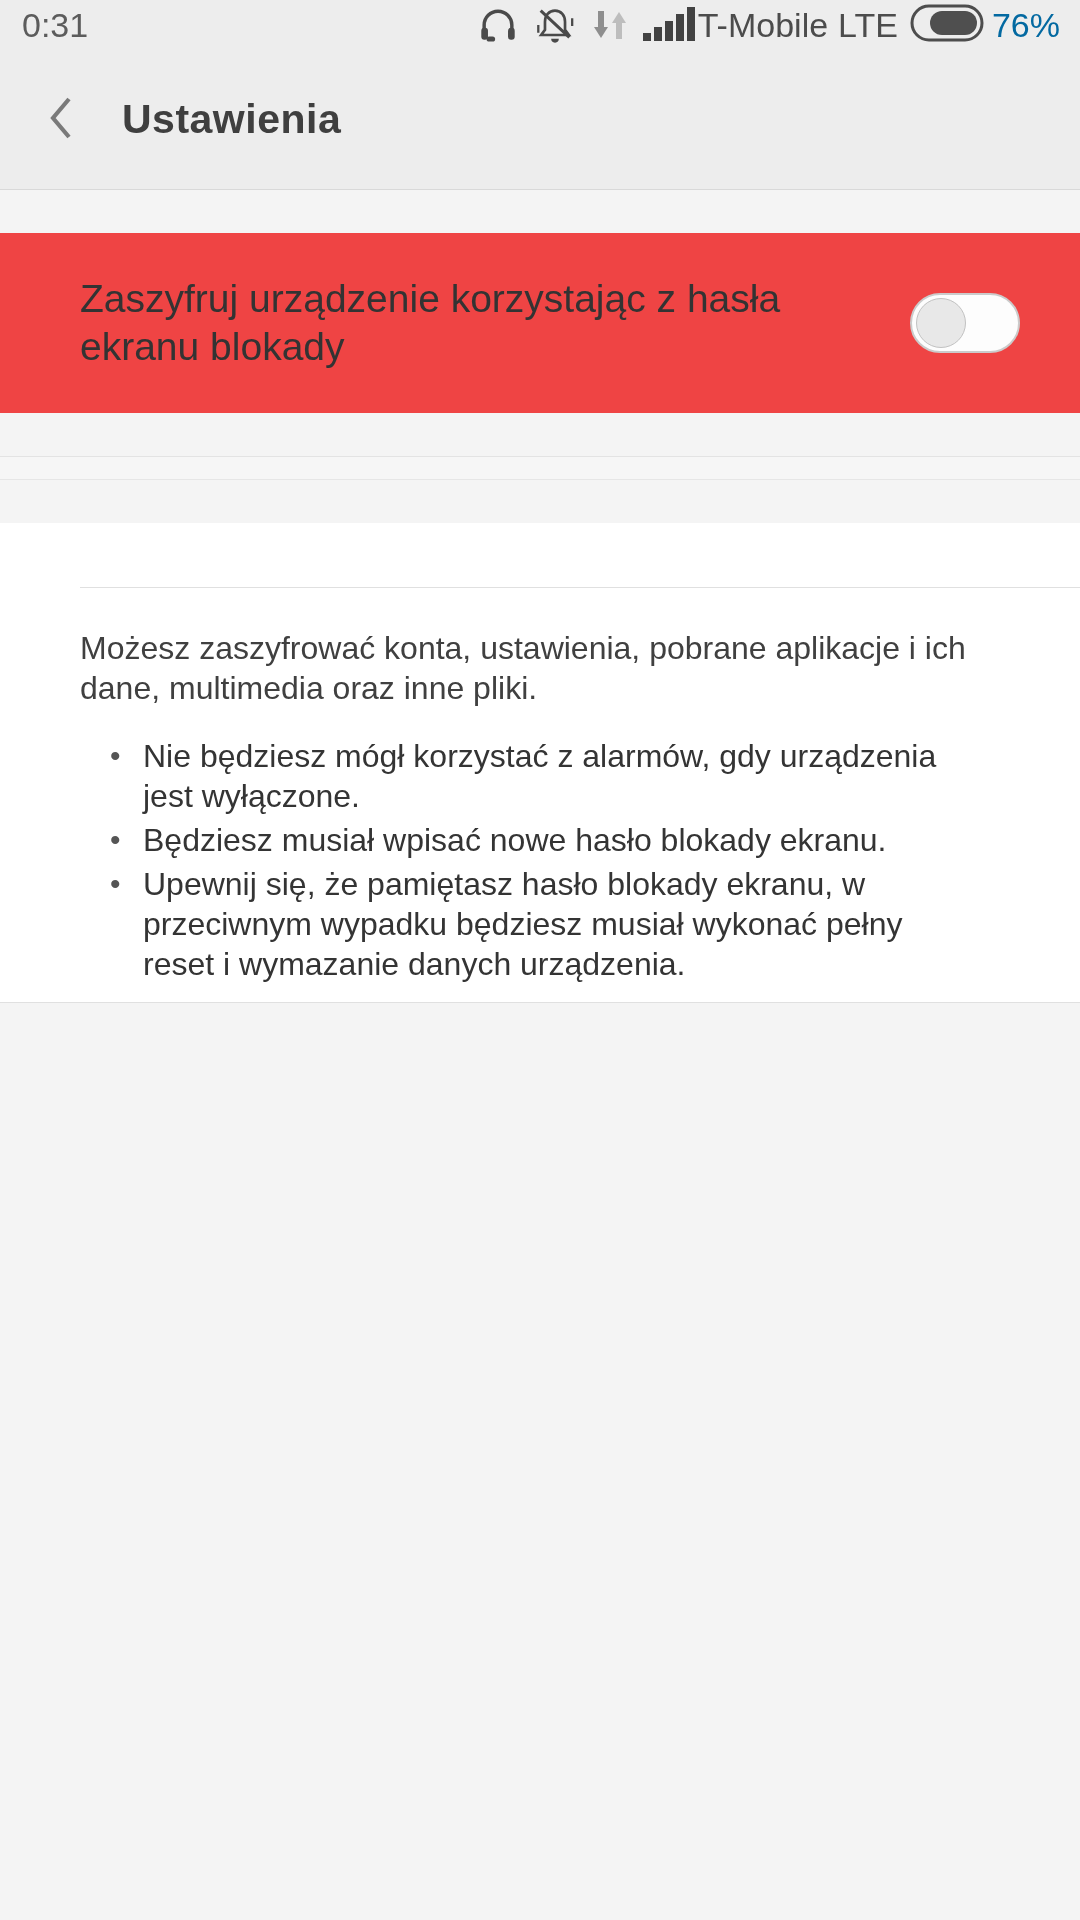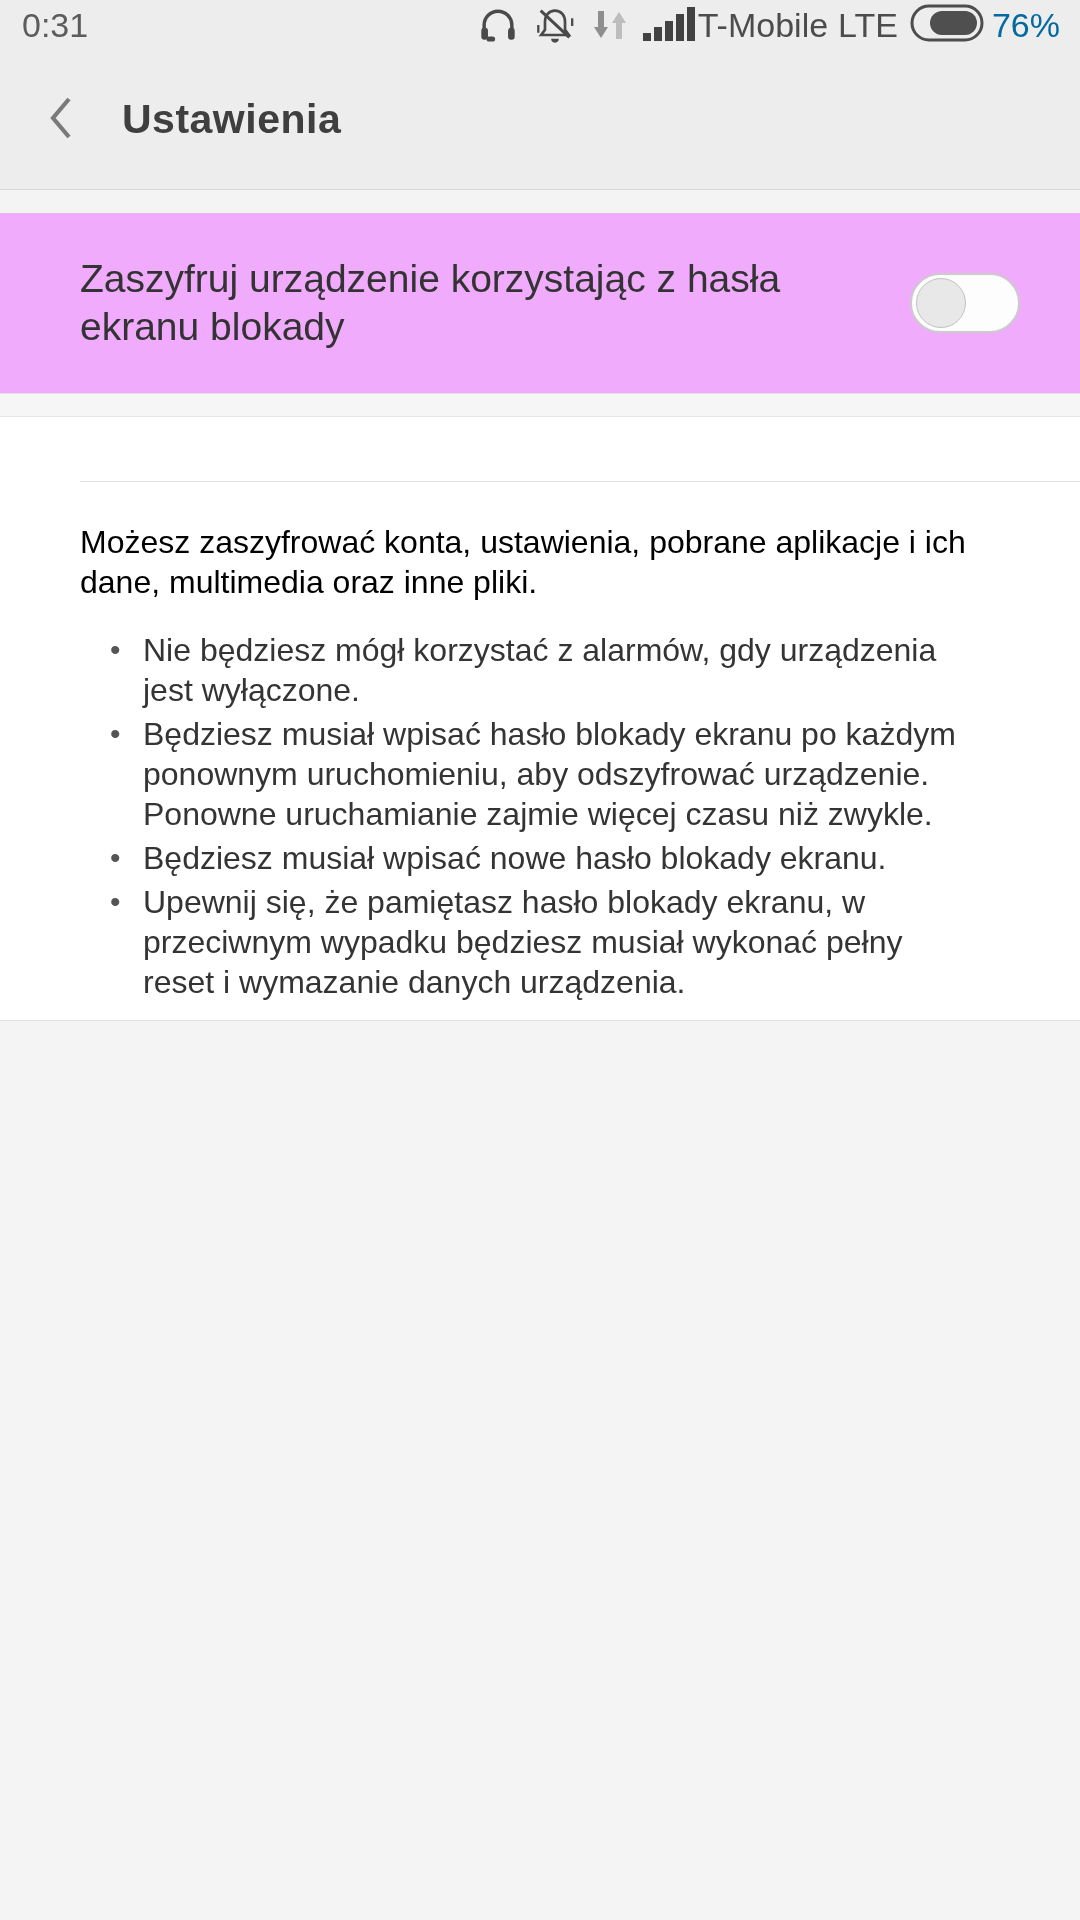--- a/index.html
+++ b/index.html
@@ -2,21 +2,21 @@
 <html><head>
 <meta charset="utf-8">
 <style>
   * { box-sizing: border-box; margin: 0; padding: 0; }
   html, body {
     width: 1080px; height: 1920px;
     font-family: "Liberation Sans", sans-serif;
     background: #f4f4f4;
     -webkit-font-smoothing: antialiased;
   }
-  .screen { width: 1080px; height: 1920px; display: flex; flex-direction: column; background: #f4f4f4; }
+  .screen { width: 1080px; height: 1920px; display: flex; flex-direction: column; background: #f4f4f4; gap: 43px; }
 
   
   .topchrome { background: #ededed; border-bottom: 1px solid #d9d9d9; }
   .statusbar {
     height: 50px; display: flex; align-items: center;
     padding: 0 20px 0 22px; color: #4c4c4c;
   }
   .sb-time { font-size: 34px; color: #5c5c5c; }
   .sb-spacer { flex: 1; }
   .sb-icons { display: flex; align-items: center; gap: 13px; }
@@ -25,24 +25,23 @@
   .sb-network { margin-left: 10px; }
   .sb-batt { margin-left: 12px; }
   .sb-percent { font-size: 34px; color: #0369a1; margin-left: 8px; }
 
   .header { height: 139px; display: flex; align-items: center; padding-left: 44px; }
   .back-btn { width: 34px; height: 48px; display: flex; align-items: center; justify-content: center; }
   .header-title { font-size: 41px; font-weight: 700; color: #3f3f3f; margin-left: 44px; letter-spacing: 0.5px; }
 
   
   .toggle-card {
-    background: #f0abfc; min-height: 180px; position: relative;
+    background: #ef4444; min-height: 180px; position: relative;
     display: flex; align-items: center;
     padding: 20px 200px 20px 80px;
-    margin-top: 23px;
   }
   .toggle-label { font-size: 39px; line-height: 48px; color: #333333; }
   .switch {
     position: absolute; right: 60px; top: 50%; transform: translateY(-50%);
     width: 110px; height: 60px; border: 2px solid #cbcbcb; border-radius: 30px;
     background: #fdfdfd;
   }
   .switch .knob {
     position: absolute; left: 4px; top: 3px;
     width: 50px; height: 50px; border-radius: 50%;
@@ -54,21 +53,21 @@
 
   
   .important {
     background: #ffffff; border-bottom: 1px solid #e0e0e0;
     padding: 36px 0 14px 80px;
   }
   .important-heading { font-size: 34px; color: #9e9e9e; letter-spacing: 0.5px; }
   .important-divider { height: 1px; background: #e0e0e0; margin-top: 28px; }
   .important-intro {
     margin-top: 40px; max-width: 955px;
-    font-size: 32px; line-height: 40px; color: #000000;
+    font-size: 32px; line-height: 40px; color: #404040;
   }
   .bullet-list { list-style: none; margin-top: 28px; }
   .bullet-list li {
     position: relative; padding-left: 63px; max-width: 898px;
     font-size: 32px; line-height: 40px; color: #343434;
     margin-bottom: 4px;
   }
   .bullet-list li::before {
     content: "\2022";
     position: absolute; left: 30px; top: 0;
@@ -159,20 +158,19 @@
     </div>
   </div>
 
   <div class="band"></div>
 
   <div class="important">
     <div class="important-divider"></div>
     <p class="important-intro">Możesz zaszyfrować konta, ustawienia, pobrane aplikacje i ich dane, multimedia oraz inne pliki.</p>
     <ul class="bullet-list">
         <li>Nie będziesz mógł korzystać z alarmów, gdy urządzenia jest wyłączone.</li>
-        <li>Będziesz musiał wpisać hasło blokady ekranu po każdym ponownym uruchomieniu, aby odszyfrować urządzenie. Ponowne uruchamianie zajmie więcej czasu niż zwykle.</li>
         <li>Będziesz musiał wpisać nowe hasło blokady ekranu.</li>
         <li>Upewnij się, że pamiętasz hasło blokady ekranu, w przeciwnym wypadku będziesz musiał wykonać pełny reset i wymazanie danych urządzenia.</li>
       </ul>
   </div>
 
   <div class="bottom-fill"></div>
 </div>
 
 </body></html>

